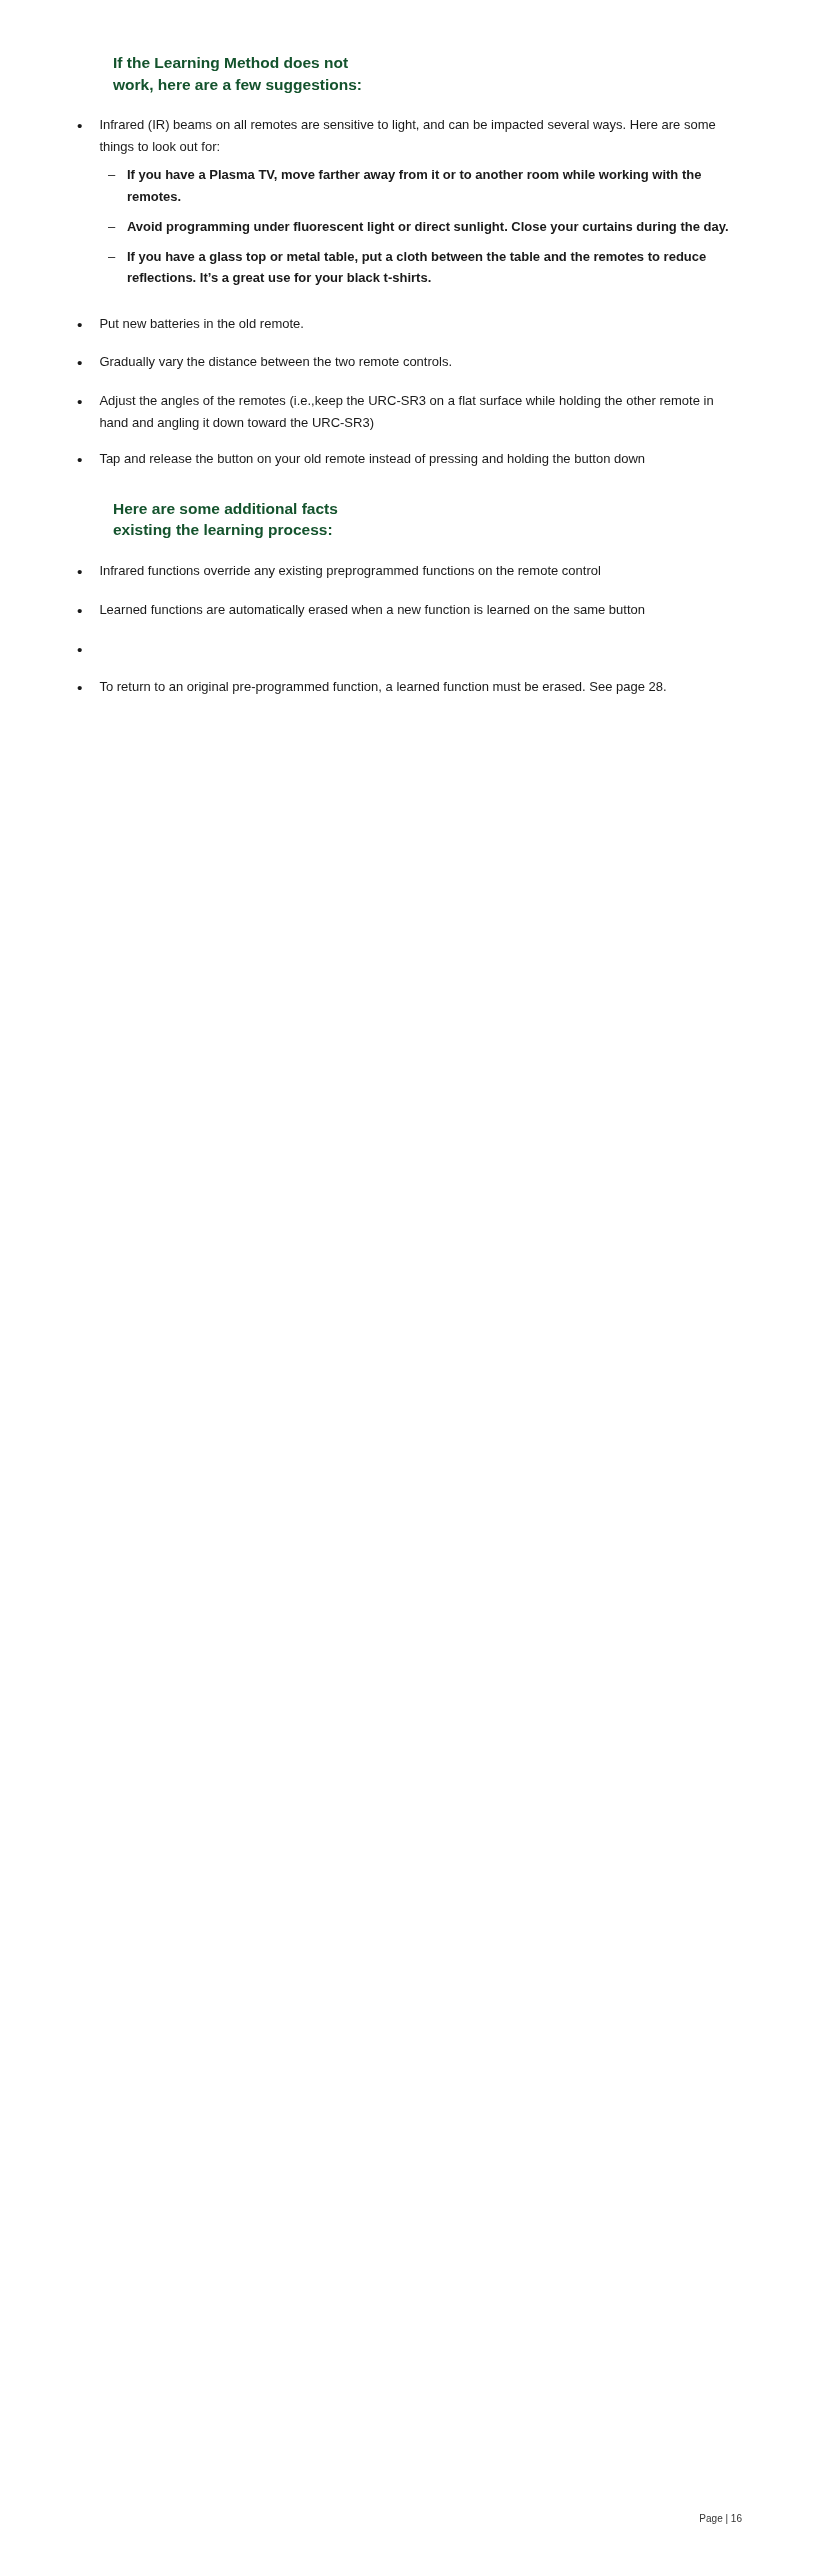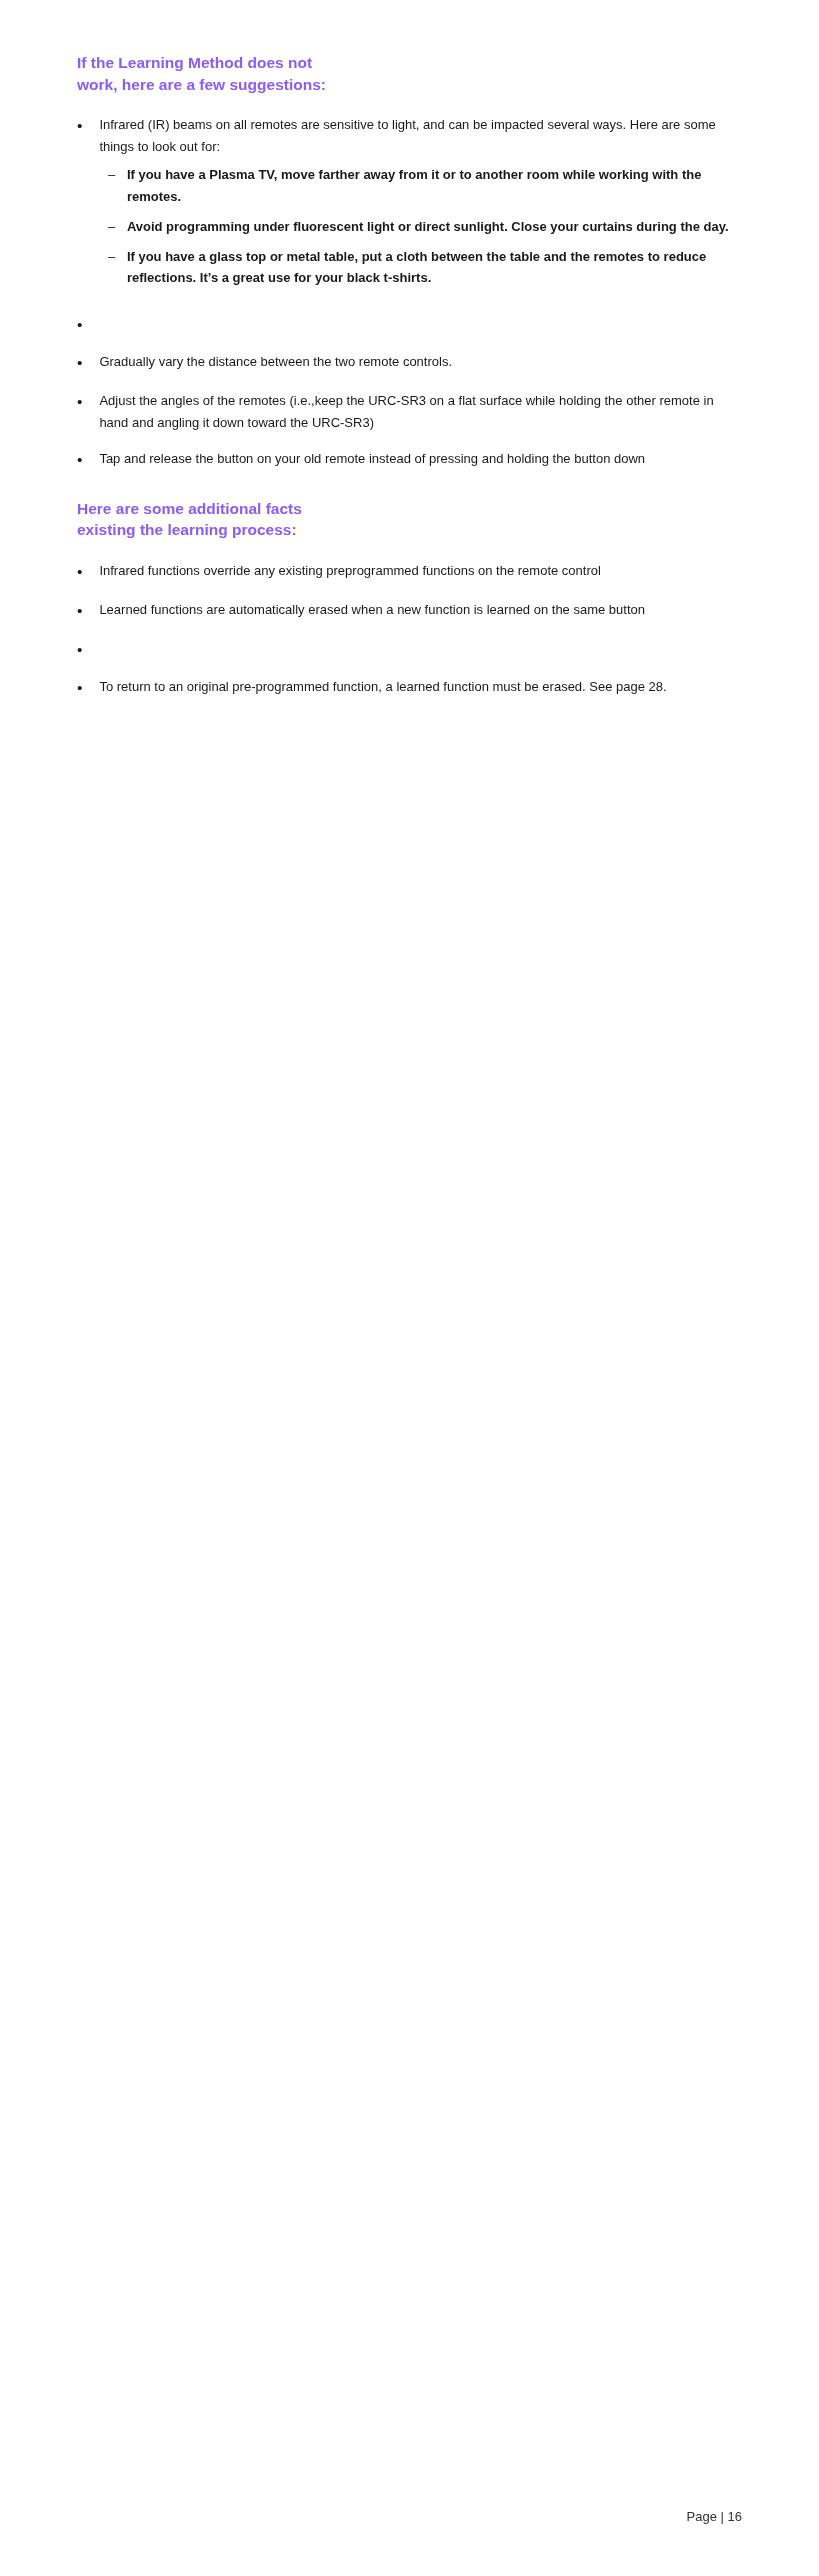--- a/index.html
+++ b/index.html
@@ -21,21 +21,22 @@
     .page-container {
       padding: 52px 77px 69px 77px;
       max-width: 819px;
     }
 
     h2 {
       font-size: 15.5px;
       font-weight: 800;
       line-height: 1.4;
       margin-bottom: 19px;
-      color: #8b5cf6;
+      color: #14532d;
+      margin-left: 36px;
     }
 
     ul.main-list {
       list-style: none;
       padding: 0;
       margin: 0 0 26px 0;
     }
 
     ul.main-list > li {
       display: flex;
@@ -77,21 +78,21 @@
 
     ul.sub-list > li .sub-content {
       flex: 1;
       font-weight: bold;
     }
 
     .page-number {
       position: absolute;
       bottom: 52px;
       right: 77px;
-      font-size: 13px;
+      font-size: 10px;
       color: #333;
     }
   </style>
 </head>
 <body>
 
 <div class="page-container">
 
   <h2>
     <span>If the Learning Method does not</span><br>
@@ -116,20 +117,23 @@
           <li>
             <span class="dash">–</span>
             <span class="sub-content">If you have a glass top or metal table, put a cloth between the table and the remotes to reduce reflections. It’s a great use for your black t-shirts.</span>
           </li>
         </ul>
       </div>
     </li>
 
     <li>
       <span class="bullet">•</span>
+      <div class="content">
+        <span>Put new batteries in the old remote.</span>
+      </div>
     </li>
 
     <li>
       <span class="bullet">•</span>
       <div class="content">
         <span>Gradually vary the distance between the two remote controls.</span>
       </div>
     </li>
 
     <li>

